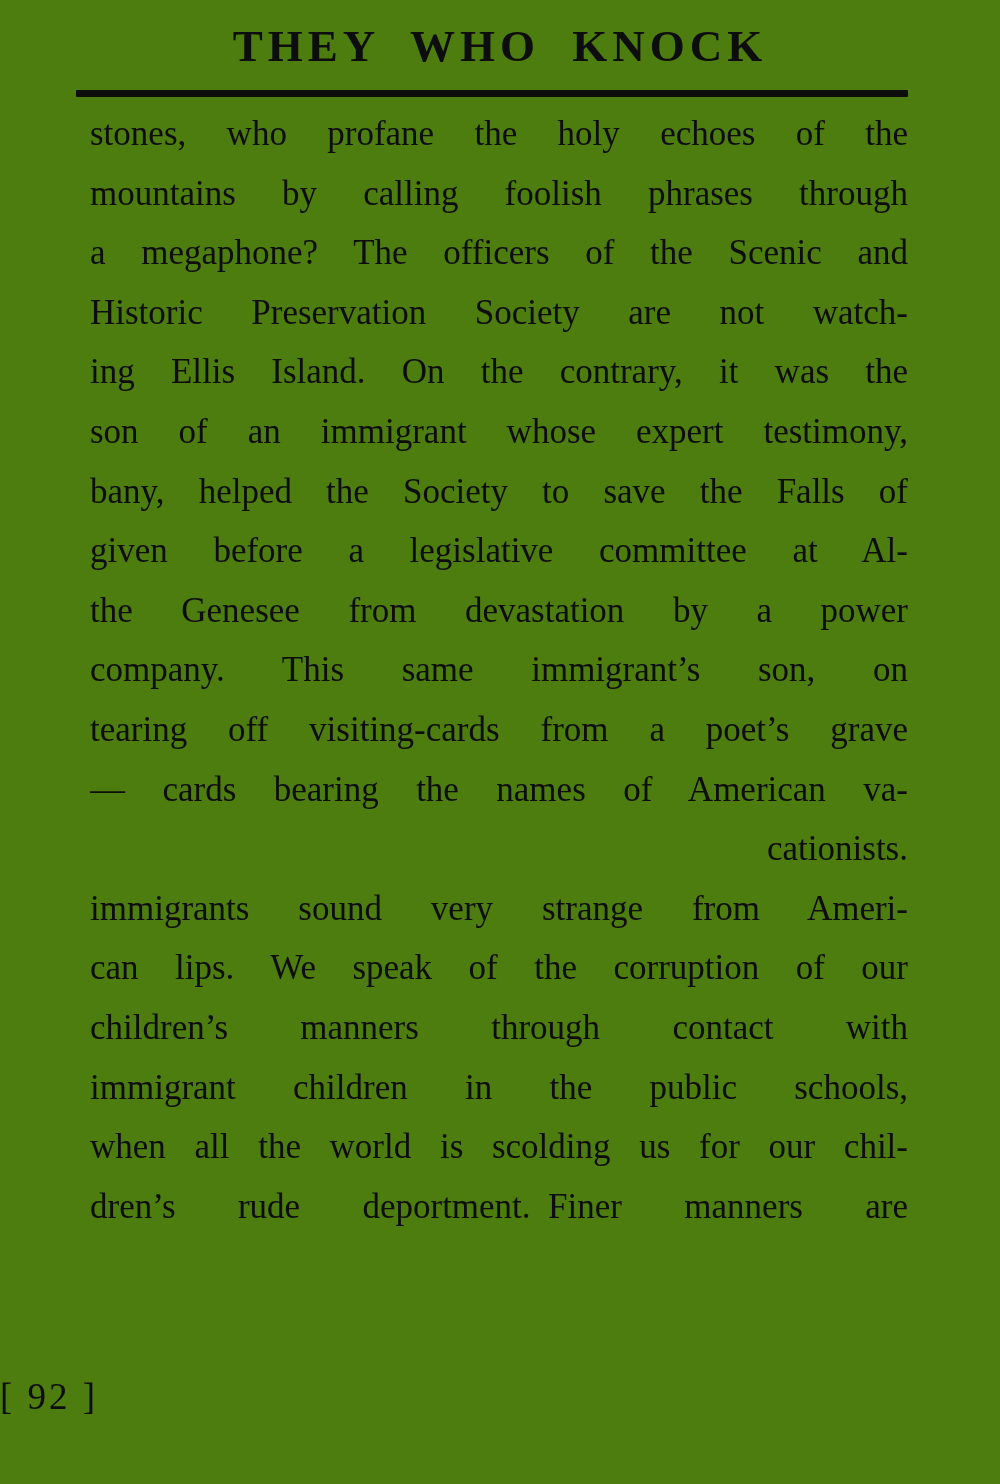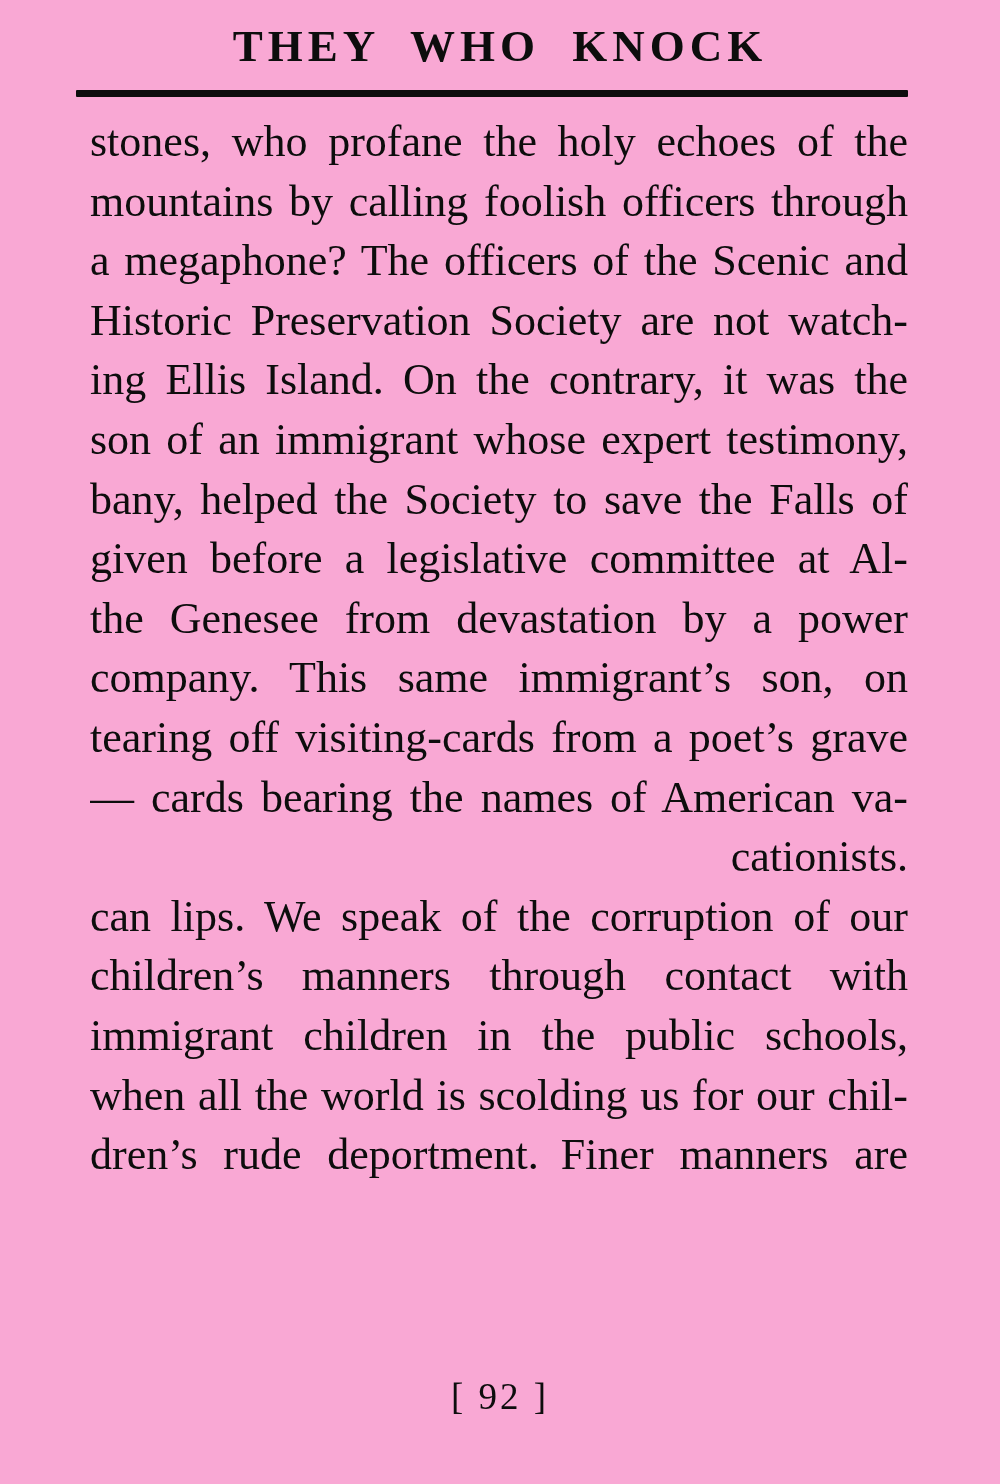--- a/index.html
+++ b/index.html
@@ -4,21 +4,21 @@
 <style>
   html, body {
     margin: 0;
     padding: 0;
     background: #ffffff;
   }
   .page {
     position: relative;
     width: 1000px;
     height: 1484px;
-    background: #f9a8d4;
+    background: #4d7c0f;
     color: #0d0d0d;
     font-family: "Liberation Serif", "DejaVu Serif", serif;
     overflow: hidden;
   }
   .title {
     position: absolute;
     top: 20px;
     left: 0;
     width: 100%;
     text-align: center;
@@ -32,68 +32,68 @@
     position: absolute;
     top: 90px;
     left: 76px;
     width: 832px;
     height: 7px;
     background: #0d0d0d;
     border-radius: 1px;
   }
   .body-text {
     position: absolute;
-    top: 112px;
+    top: 104px;
     left: 90px;
     width: 818px;
-    font-size: 44px;
+    font-size: 35px;
   }
   .line {
     height: 59.6px;
     line-height: 59.6px;
     overflow: hidden;
     text-align: right;
   }
   .line.j {
     text-align: justify;
     text-align-last: justify;
   }
   .line.ind {
     text-indent: 46px;
   }
   .pageno {
     position: absolute;
     top: 1375px;
     left: 0;
     width: 100%;
-    text-align: center;
     font-size: 37px;
     letter-spacing: 3px;
   }
 </style>
 </head>
 <body>
 
 <div class="page">
   <div class="title">THEY WHO KNOCK</div>
   <div class="rule"></div>
   <div class="body-text">
       <div class="line j">stones, who profane the holy echoes of the</div>
-      <div class="line j">mountains by calling foolish officers through</div>
+      <div class="line j">mountains by calling foolish phrases through</div>
       <div class="line j">a megaphone? The officers of the Scenic and</div>
       <div class="line j">Historic Preservation Society are not watch-</div>
       <div class="line j">ing Ellis Island. On the contrary, it was the</div>
       <div class="line j">son of an immigrant whose expert testimony,</div>
       <div class="line j">bany, helped the Society to save the Falls of</div>
       <div class="line j">given before a legislative committee at Al-</div>
       <div class="line j">the Genesee from devastation by a power</div>
       <div class="line j">company. This same immigrant’s son, on</div>
       <div class="line j">tearing off visiting-cards from a poet’s grave</div>
       <div class="line j">— cards bearing the names of American va-</div>
       <div class="line">cationists.</div>
+      <div class="line j">immigrants sound very strange from Ameri-</div>
       <div class="line j">can lips. We speak of the corruption of our</div>
       <div class="line j">children’s manners through contact with</div>
       <div class="line j">immigrant children in the public schools,</div>
       <div class="line j">when all the world is scolding us for our chil-</div>
       <div class="line j">dren’s rude deportment. Finer manners are</div>
     </div>
   <div class="pageno">[ 92 ]</div>
 </div>
 
 </body></html>

